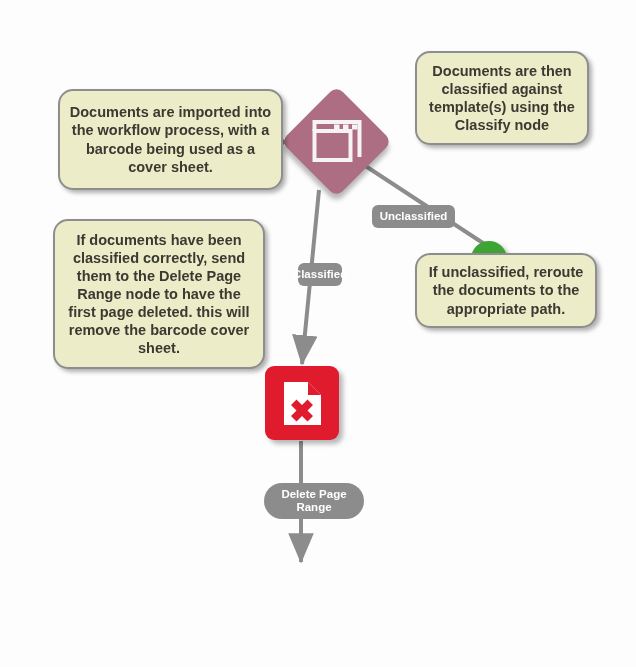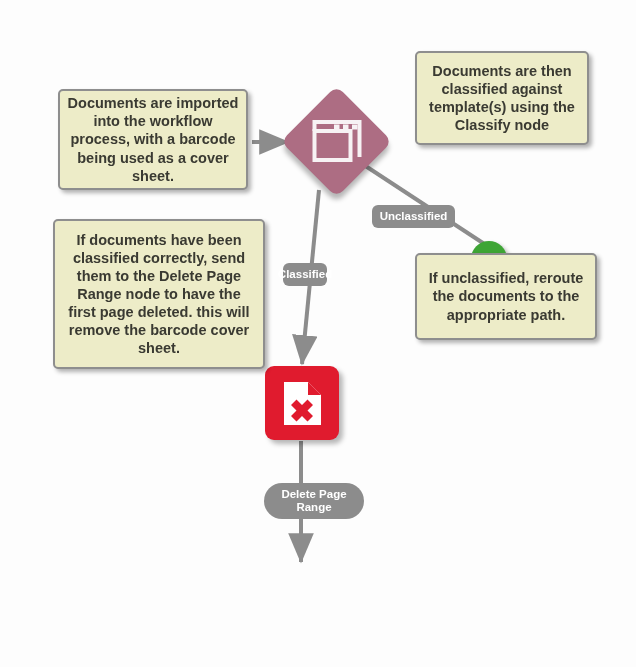--- a/index.html
+++ b/index.html
@@ -15,21 +15,21 @@
     overflow: hidden;
     font-family: "Liberation Sans", sans-serif;
   }
 
   
   .note {
     position: absolute;
     box-sizing: border-box;
     background: #edecc8;
     border: 2px solid #8e8e8e;
-    border-radius: 5px;
+    border-radius: 15px;
     box-shadow: 3px 3px 4px rgba(0,0,0,0.30);
     color: #3a3a32;
     font-weight: bold;
     font-size: 14.5px;
     line-height: 1.25;
     text-align: center;
     display: flex;
     align-items: center;
     justify-content: center;
     padding: 4px 7px;
@@ -130,30 +130,30 @@
 
     <line x1="252" y1="142" x2="288" y2="142" stroke="#8c8c8c" stroke-width="4" marker-end="url(#arrow)"></line>
 
     <line x1="319" y1="190" x2="302" y2="364" stroke="#8c8c8c" stroke-width="4" marker-end="url(#arrow)"></line>
 
     <line x1="364" y1="165" x2="489" y2="247" stroke="#8c8c8c" stroke-width="4"></line>
 
     <line x1="301" y1="441" x2="301" y2="562" stroke="#8c8c8c" stroke-width="4" marker-end="url(#arrow)"></line>
   </svg>
 
-  <div class="note" style="left:58px; top:89px; width:190px; height:101px;">Documents are imported into the workflow process, with a barcode being used as a cover sheet.</div>
+  <div class="note" style="left:58px; top:89px; width:225px; height:101px;">Documents are imported into the workflow process, with a barcode being used as a cover sheet.</div>
 
   <div class="note" style="left:415px; top:51px; width:174px; height:94px;">Documents are then classified against template(s) using the Classify node</div>
 
   <div class="note" style="left:53px; top:219px; width:212px; height:150px;">If documents have been classified correctly, send them to the Delete Page Range node to have the first page deleted. this will remove the barcode cover sheet.</div>
 
-  <div class="note" style="left:415px; top:253px; width:182px; height:87px;">If unclassified, reroute the documents to the appropriate path.</div>
+  <div class="note" style="left:415px; top:253px; width:182px; height:75px;">If unclassified, reroute the documents to the appropriate path.</div>
 
 
-  <div class="edge-label" style="left:283px; top:263px; width:44px; height:23px;">Classified</div>
+  <div class="edge-label" style="left:298px; top:263px; width:44px; height:23px;">Classified</div>
 
   <div class="edge-label" style="left:372px; top:205px; width:83px; height:23px;">Unclassified</div>
 
   <div class="edge-label" style="left:264px; top:483px; width:100px; height:36px;border-radius:18px;">Delete Page
 Range</div>
 
   <div class="node diamond-wrap" style="left:281px; top:86px;">
     <div class="diamond-shape"></div>
     <svg class="diamond-icon" viewBox="0 0 50 44" xmlns="http://www.w3.org/2000/svg">
 

